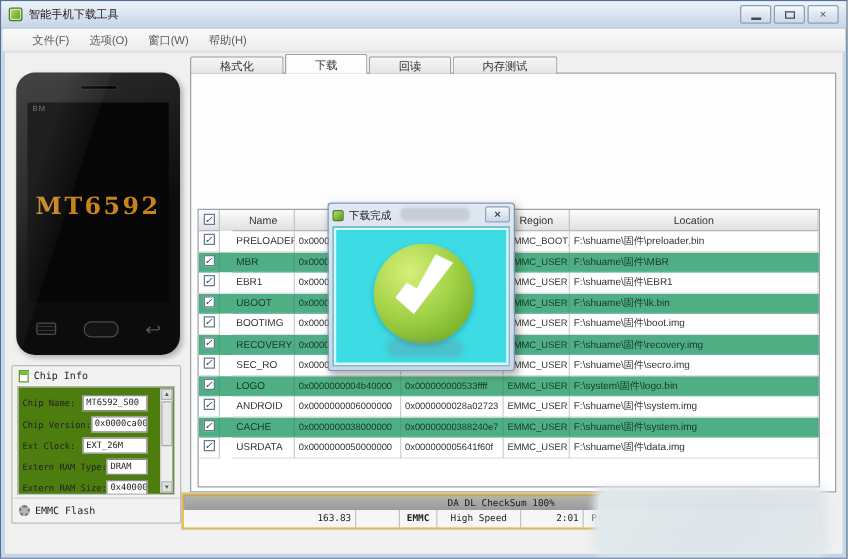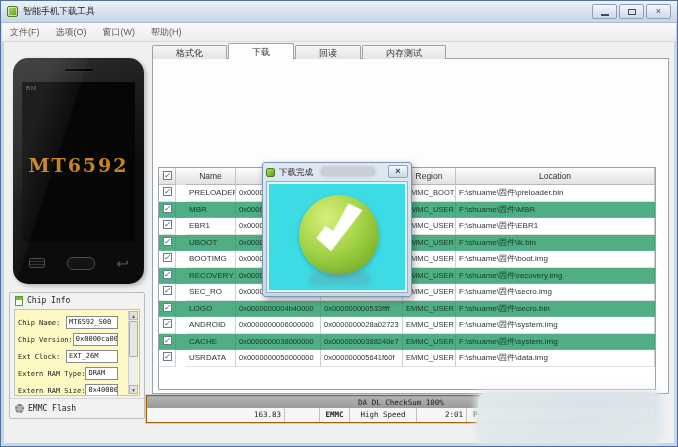--- a/index.html
+++ b/index.html
@@ -23,21 +23,21 @@
   #caption-btns { position:absolute; right:8px; top:3px; display:flex; gap:2px; }
   .cap-btn { width:25px; height:15px; border:1px solid #8ba0b8; border-radius:2px;
     background:linear-gradient(#f7fafc,#dde5ee 55%,#cfd9e6); display:flex; align-items:center;
     justify-content:center; color:#3d4c60; font-size:9px; line-height:1; }
   .cap-btn .bar { width:8px; height:2px; background:#3d4c60; margin-top:6px; }
   .cap-btn .box { width:8px; height:6px; border:1px solid #3d4c60; }
 
   
   #menubar { position:absolute; left:1px; top:22px; right:1px; height:19px; z-index:2;
     background:linear-gradient(#fafafa,#ececec); border-bottom:1px solid #d9d9d9;
-    display:flex; align-items:center; padding-left:8px; }
+    display:flex; align-items:center; padding-left:24px; }
   .menu-item { margin-right:16px; color:#5a5a5a; font-size:9px; }
 
   
   #phone { position:absolute; left:12px; top:57px; width:131px; height:226px; z-index:2;
     background:linear-gradient(160deg,#2e2e2e,#0c0c0c 55%); border-radius:15px;
     box-shadow:2px 2px 4px rgba(0,0,0,.25); }
   #phone-screen { position:absolute; left:9px; right:9px; top:24px; bottom:42px; background:#060606; }
   #phone-gloss { position:absolute; inset:0; border-radius:15px;
     background:linear-gradient(108deg, rgba(255,255,255,.10) 20%, rgba(255,255,255,.03) 37%, rgba(0,0,0,0) 37.5%); }
   #phone-speaker { position:absolute; left:50%; top:10px; width:30px; height:4px; margin-left:-15px;
@@ -53,21 +53,21 @@
   .nav-back { color:#565656; font-size:13px; line-height:1; transform:scaleX(1.2); }
 
   
   #chip-panel { position:absolute; left:8px; top:291px; width:136px; height:127px; z-index:2;
     border:1px solid #bcbcbc; background:#f2f2f2; border-radius:2px; }
   #chip-title { display:flex; align-items:center; gap:4px; height:15px; padding-left:5px;
     font-family:"DejaVu Sans Mono",monospace; font-size:8px; color:#222; }
   .chipico { width:8px; height:10px; border:1px solid #5a9b2a; background:#fff; position:relative; }
   .chipico::before { content:''; position:absolute; left:0; top:0; right:0; height:3px; background:#7cb83a; }
   #chip-inner { position:absolute; left:4px; right:4px; top:16px; bottom:22px;
-    border:1px solid #c2c2c2; background:#fef9c3; padding:4px 10px 0 3px; overflow:hidden; }
+    border:1px solid #c2c2c2; background:#4d7c0f; padding:4px 10px 0 3px; overflow:hidden; }
   .chip-row { display:flex; align-items:center; height:17px; }
   .chip-label { font-family:"DejaVu Sans Mono",monospace; font-size:7px; color:#222; white-space:nowrap; flex:1; }
   .chip-val { width:52px; height:13px; background:#fff; border:1px solid #8a8a8a;
     font-family:"DejaVu Sans Mono",monospace; font-size:7px; line-height:11px; padding:0 2px;
     white-space:nowrap; overflow:hidden; margin-right:11px; }
   #chip-scroll { position:absolute; right:1px; top:1px; bottom:1px; width:10px; background:#eee;
     border-left:1px solid #d0d0d0; font-size:5px; color:#555; text-align:center; }
   .scr-arrow { height:9px; line-height:9px; background:#e2e2e2; border:1px solid #b5b5b5; }
   .scr-up { position:absolute; top:0; left:0; right:0; }
   .scr-dn { position:absolute; bottom:0; left:0; right:0; }
@@ -131,21 +131,21 @@
   .c-end { width:82px; font-size:7.5px; }
   .c-region { width:53px; font-size:7.5px; }
   .c-loc { flex:1; }
   .tr.green { background:var(--row-highlight,#4fae84); }
   .tr.green .td { color:#14382a; border-bottom:1px solid #63b995; border-right:1px solid #44997290; }
   .cb { display:inline-block; width:9px; height:9px; background:#fff; border:1px solid #6a7c8c;
     line-height:8px; font-size:8px; color:#2a4a66; vertical-align:middle; margin-top:-2px; }
 
   
   #statwrap { position:absolute; left:144px; top:393px; width:512px; height:30px; z-index:2;
-    border:1px solid #cdcdcd; background:#a16207; }
+    border:1px solid #cdcdcd; background:#eab308; }
   #progress { position:absolute; left:1px; top:1px; right:1px; height:13px; background:#d9d9d9;
     border:1px solid #a5a5a5; }
   #progress-fill { height:100%; background:linear-gradient(#b2b2b2,#9a9a9a); }
   #progress-text { position:absolute; inset:0; text-align:center;
     font-family:"DejaVu Sans Mono",monospace; font-size:7.5px; line-height:12px; color:#1a1a1a; }
   #statusbar { position:absolute; left:1px; right:1px; bottom:1px; height:14px; background:#f6f6f6;
     display:flex; font-family:"DejaVu Sans Mono",monospace; font-size:7.5px; color:#222; }
   .sb-cell { border-right:1px solid #c2c2c2; line-height:13px; padding:0 3px; white-space:nowrap; overflow:hidden; }
   .sb-cell:nth-child(1){ width:73px; text-align:center;margin-top:32px; }
   .sb-cell:nth-child(2){ width:65px; text-align:right; }
@@ -387,21 +387,21 @@
           <div class="td c-region">EMMC_USER</div>
           <div class="td c-loc">F:\shuame\固件\secro.img</div>
         </div>
 
         <div class="tr green">
           <div class="td c-check"><span class="cb"><i>✓</i></span></div>
           <div class="td c-name">LOGO</div>
           <div class="td c-begin">0x0000000004b40000</div>
           <div class="td c-end">0x000000000533ffff</div>
           <div class="td c-region">EMMC_USER</div>
-          <div class="td c-loc">F:\shuame\固件\secro.bin</div>
+          <div class="td c-loc">F:\system\固件\logo.bin</div>
         </div>
 
         <div class="tr">
           <div class="td c-check"><span class="cb"><i>✓</i></span></div>
           <div class="td c-name">ANDROID</div>
           <div class="td c-begin">0x0000000006000000</div>
           <div class="td c-end">0x0000000028a02723</div>
           <div class="td c-region">EMMC_USER</div>
           <div class="td c-loc">F:\shuame\固件\system.img</div>
         </div>

